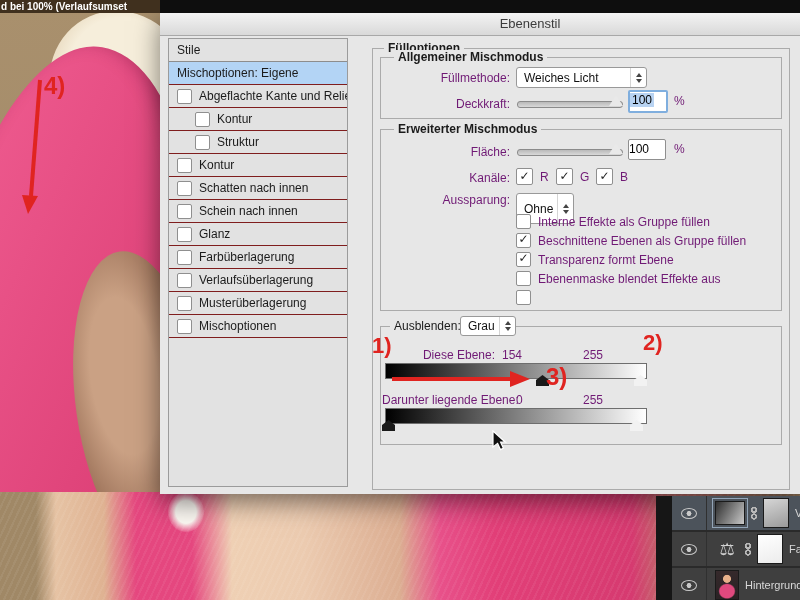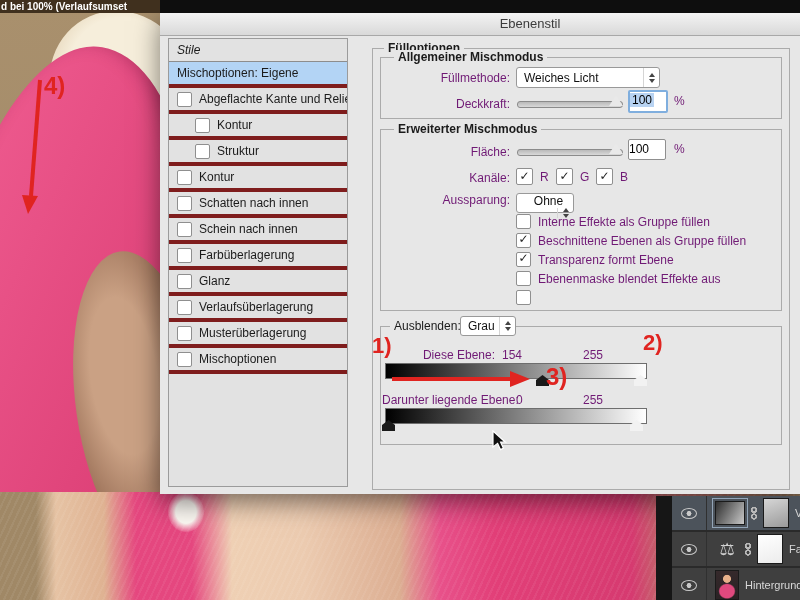--- a/index.html
+++ b/index.html
@@ -38,23 +38,23 @@
   
   #dialog{left:160px;top:13px;width:640px;height:481px;background:#e7e7e7;z-index:10;
     box-shadow:0 8px 24px rgba(0,0,0,.5);}
   #titlebar{left:0;top:0;width:640px;height:22px;
     background:linear-gradient(#f3f3f3,#d9d9d9);border-bottom:1px solid #a8a8a8;}
   #title-text{left:0;top:3px;width:740px;text-align:center;font-size:13px;color:#3c3c3c;}
 
   
   #styles-list{left:8px;top:25px;width:178px;height:447px;background:#e2e2e2;
     border:1px solid #9b9b9b;}
-  .srow{height:22px;border-bottom:4px solid #7f1d1d;display:flex;align-items:center;
+  .srow{height:22px;border-bottom:1px solid #7f1d1d;display:flex;align-items:center;
     padding-left:8px;font-size:12px;color:#1b1b1b;white-space:nowrap;overflow:hidden;}
-  .srow.header{border-bottom:1px solid #8d8d8d;font-style:italic;}
+  .srow.header{border-bottom:1px solid #8d8d8d;}
   .srow.sel{background:#b3d4f5;}
   .srow.ind{padding-left:26px;}
   .cbx{width:13px;height:13px;background:#fff;border:1px solid #8f8f8f;border-radius:2px;
     margin-right:7px;flex:0 0 auto;font-size:12px;line-height:11px;text-align:center;color:#222;}
 
   
   .group{border:1px solid #ababab;background:#e7e7e7;}
   .glabel{background:#e7e7e7;padding:0 4px;font-size:12px;color:#1b1b1b;white-space:nowrap;}
 
   
@@ -158,25 +158,25 @@
       <div class="srow">
         <span class="cbx"></span>
         <span>Schatten nach innen</span>
         </div>
       <div class="srow">
         <span class="cbx"></span>
         <span>Schein nach innen</span>
         </div>
       <div class="srow">
         <span class="cbx"></span>
+        <span>Glanz</span>
+        </div>
+      <div class="srow">
+        <span class="cbx"></span>
         <span>Farbüberlagerung</span>
-        </div>
-      <div class="srow">
-        <span class="cbx"></span>
-        <span>Glanz</span>
         </div>
       <div class="srow">
         <span class="cbx"></span>
         <span>Verlaufsüberlagerung</span>
         </div>
       <div class="srow">
         <span class="cbx"></span>
         <span>Musterüberlagerung</span>
         </div>
       <div class="srow">
@@ -185,21 +185,21 @@
         </div>
     </div>
 
     <div class="abs group" style="left:212px;top:35px;width:416px;height:440px;"></div>
     <div class="abs glabel bold" style="left:224px;top:28px;">Fülloptionen</div>
 
     <div class="abs group" style="left:220px;top:44px;width:400px;height:60px;"></div>
     <div class="abs glabel bold" style="left:234px;top:37px;">Allgemeiner Mischmodus</div>
 
     <div class="abs txt rt" style="left:220px;top:58px;width:130px;">Füllmethode:</div>
-    <div class="abs dropdown" style="left:356px;top:54px;width:144px;height:21px;">
+    <div class="abs dropdown" style="left:356px;top:54px;width:131px;height:21px;">
       <span>Weiches Licht</span>
       <span class="dd-arrows">
         <span class="tri-up"></span>
           <span class="tri-dn"></span>
         </span>
     </div>
 
     <div class="abs txt rt" style="left:220px;top:84px;width:130px;">Deckkraft:</div>
     <div class="abs slider-track" style="left:357px;top:88px;width:104px;"></div>
     <div class="abs slider-thumb" style="left:449px;top:82px;"></div>
@@ -223,21 +223,21 @@
     <div class="abs" style="left:396px;top:155px;display:flex;align-items:center;">
       <span class="cbx" style="width:15px;height:15px;line-height:14px;">✓</span>
       <span class="txt">G</span>
       </div>
     <div class="abs" style="left:436px;top:155px;display:flex;align-items:center;">
       <span class="cbx" style="width:15px;height:15px;line-height:14px;">✓</span>
       <span class="txt">B</span>
       </div>
 
     <div class="abs txt rt" style="left:220px;top:180px;width:130px;">Aussparung:</div>
-    <div class="abs dropdown" style="left:356px;top:180px;width:58px;height:20px;flex-direction:column;">
+    <div class="abs dropdown" style="left:356px;top:180px;width:58px;height:31px;">
       <span>Ohne</span>
       <span class="dd-arrows">
         <span class="tri-up"></span>
           <span class="tri-dn"></span>
         </span>
     </div>
 
     <div class="abs" style="left:356px;top:201px;display:flex;align-items:center;">
       <span class="cbx"></span>
       <span class="txt">Interne Effekte als Gruppe füllen</span>

